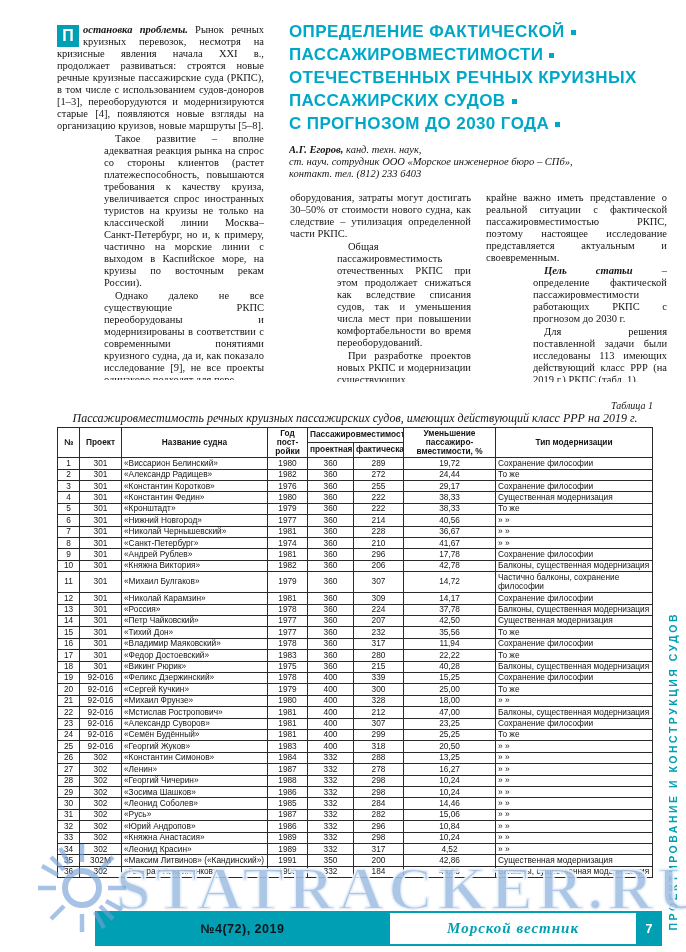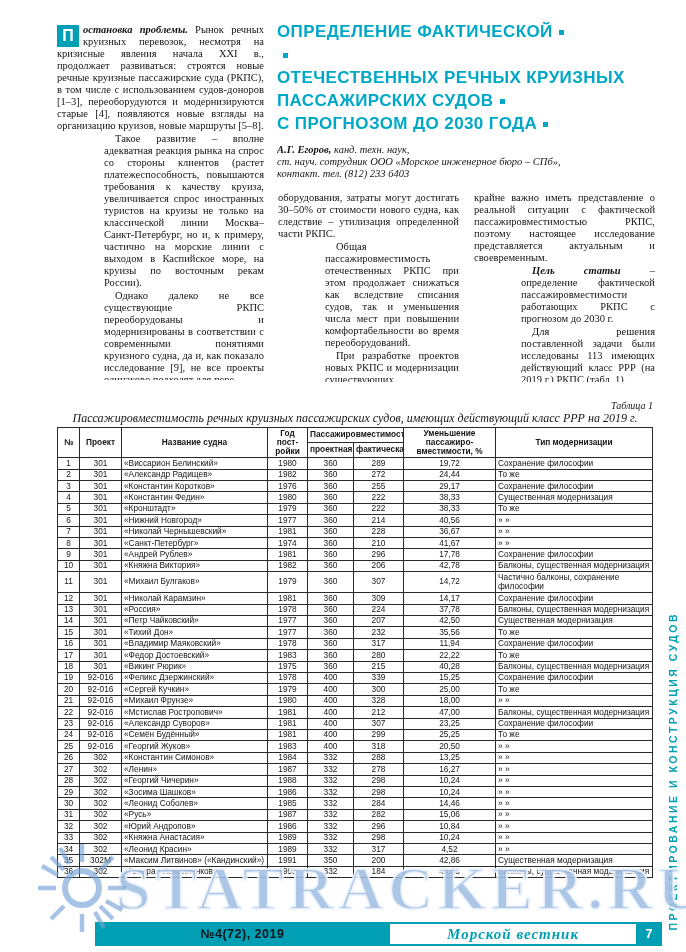--- a/index.html
+++ b/index.html
@@ -17,21 +17,21 @@
   .para.indent { text-indent:11px; }
   .dropcap {
     float:left; width:22px; height:22px; margin:1px 4px 0 0;
     background:#009fb4; color:#ffffff; text-align:center;
     font:bold 16px/22px "Liberation Sans", sans-serif;
   }
   .lead { font-weight:bold; font-style:italic; }
   .lead2 { font-weight:bold; font-style:italic; }
 
   
-  .head-block { position:absolute; left:277px; top:20px; width:378px; max-height:362px; overflow:hidden; }
+  .head-block { position:absolute; left:289px; top:20px; width:378px; max-height:362px; overflow:hidden; }
   .title { font-family:"Liberation Sans", sans-serif; font-weight:bold;
            color:#00a8c8; font-size:17px; line-height:23px; letter-spacing:.4px; }
   .title .tl { display:block; white-space:nowrap; }
   .sq { display:inline-block; width:5px; height:5px; background:#00a8c8; margin:0 0 2px 6px; }
   .authors { margin-top:9px; font-style:italic; font-size:10.5px; line-height:12px; }
   .authors .an { font-weight:bold; }
   .body-cols { display:flex; gap:15px; margin-top:12px;justify-content:flex-end; }
   .bcol { width:181px; }
 
   
@@ -47,21 +47,21 @@
 
   
   .side-vertical {
     position:absolute; right:7px; bottom:22px;
     writing-mode:vertical-rl; transform:rotate(180deg);
     font-family:"Liberation Sans", sans-serif; font-weight:bold;
     font-size:10.5px; letter-spacing:2.5px; color:#009fb4; white-space:nowrap;
   }
 
   
-  .footer { position:absolute; left:95px; bottom:6px; width:567px; height:24px;
+  .footer { position:absolute; left:95px; bottom:6px; width:567px; height:35px;
             display:flex; align-items:stretch; z-index:2;
             font-family:"Liberation Sans", sans-serif; }
   .f-issue { background:#009fb4; width:295px; display:flex; align-items:center; justify-content:center;
              color:#09131a; font-weight:bold; font-size:12.5px; letter-spacing:.5px; }
   .f-name { flex:1; display:flex; align-items:center; justify-content:center;
             border-top:2px solid #009fb4; border-bottom:2px solid #009fb4;
             color:#009fb4; font-family:"Liberation Serif", serif;
             font-style:italic; font-weight:bold; font-size:15px; letter-spacing:1px;text-align:right; }
   .f-page { background:#009fb4; width:26px; display:flex; align-items:center; justify-content:center;
             color:#ffffff; font-weight:bold; font-size:12.5px; }
@@ -85,21 +85,21 @@
     <p class="para">
       <span class="dropcap">П</span><span class="lead">остановка проблемы.</span><span> Рынок речных круизных перевозок, несмотря на кризисные явления начала XXI в., продолжает развиваться: строятся новые речные круизные пассажирские суда (РКПС), в том числе с использованием судов-доноров [1–3], переоборудуются и модернизируются старые [4], появляются новые взгляды на организацию круизов, новые маршруты [5–8].</span>
     </p>
     <p class="para indent">Такое развитие – вполне адекватная реакция рынка на спрос со стороны клиентов (растет платежеспособность, повышаются требования к качеству круиза, увеличивается спрос иностранных туристов на круизы не только на классической линии Москва–Санкт-Петербург, но и, к примеру, частично на морские линии с выходом в Каспийское море, на круизы по восточным рекам России).</p>
     <p class="para indent">Однако далеко не все существующие РКПС переоборудованы и модернизированы в соответствии с современными понятиями круизного судна, да и, как показало исследование [9], не все проекты одинаково подходят для пере-</p>
   </div>
 
   <div class="head-block">
     <h1 class="title">
       <span class="tl"><span>ОПРЕДЕЛЕНИЕ ФАКТИЧЕСКОЙ</span><span class="sq"></span></span>
-      <span class="tl"><span class="sq"></span></span>
+      <span class="tl"><span>ПАССАЖИРОВМЕСТИМОСТИ</span><span class="sq"></span></span>
       <span class="tl"><span>ОТЕЧЕСТВЕННЫХ РЕЧНЫХ КРУИЗНЫХ</span></span>
       <span class="tl"><span>ПАССАЖИРСКИХ СУДОВ</span><span class="sq"></span></span>
       <span class="tl"><span>С ПРОГНОЗОМ ДО 2030 ГОДА</span><span class="sq"></span></span>
     </h1>
     <div class="authors">
       <div><span class="an">А.Г. Егоров,</span><span> канд. техн. наук,</span></div>
       <div>ст. науч. сотрудник ООО «Морское инженерное бюро – СПб»,</div>
       <div>контакт. тел. (812) 233 6403</div>
     </div>
     <div class="body-cols">

